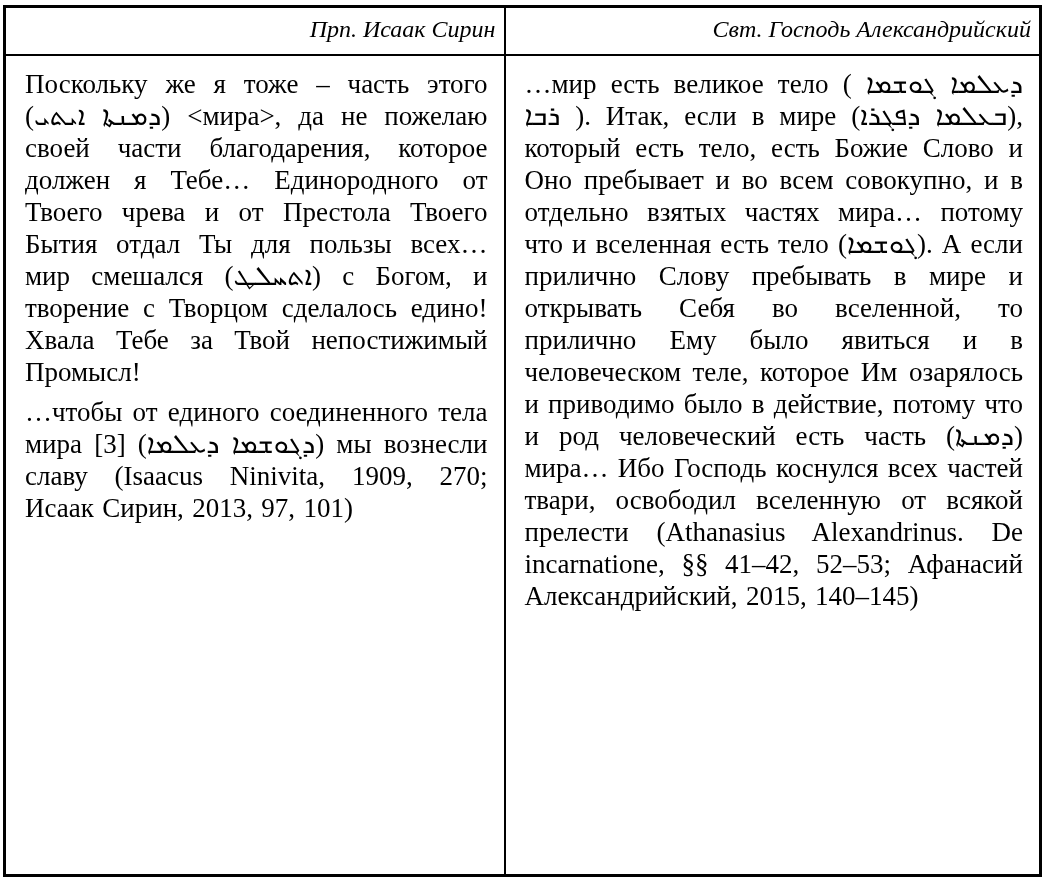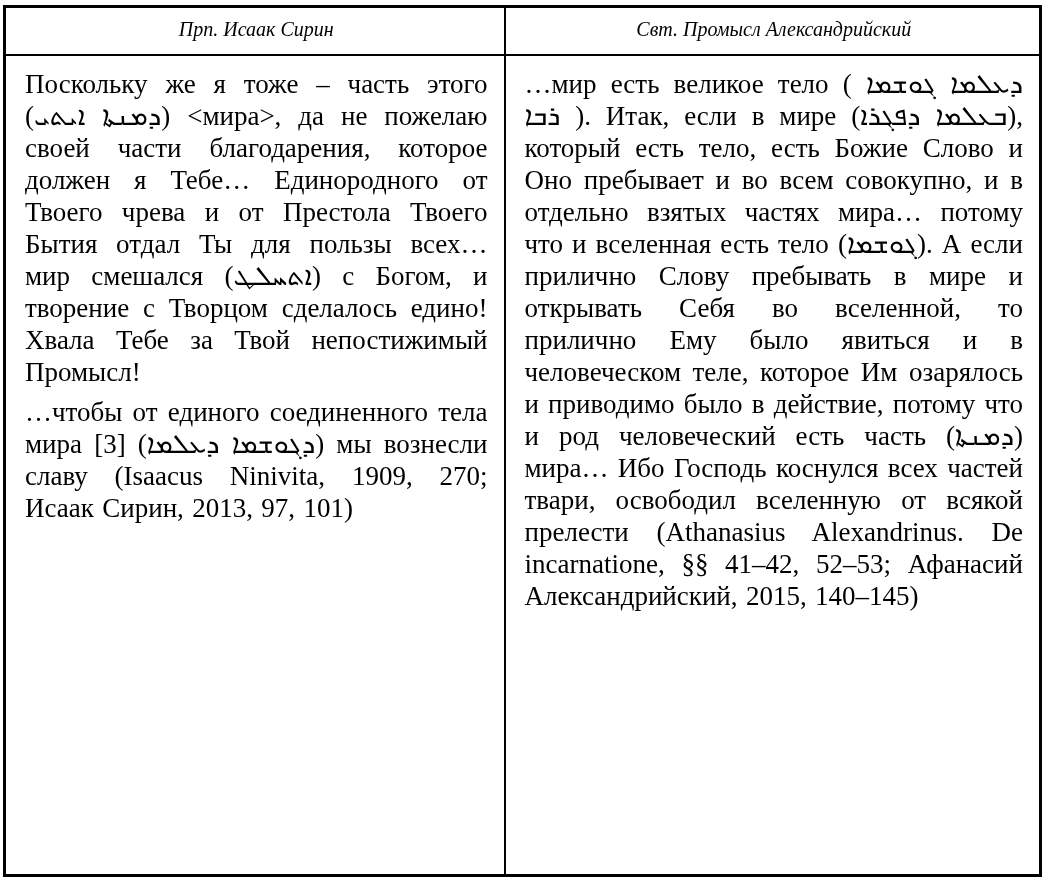--- a/index.html
+++ b/index.html
@@ -24,24 +24,24 @@
     background: #ffffff;
   }
   col.col-left  { width: 500px; }
   col.col-right { width: 536px; }
   th, td {
     border: 2px solid #000000;
   }
   th {
     height: 42px;
     vertical-align: middle;
-    text-align: center;
+    text-align: right;
     font-style: italic;
     font-weight: normal;
-    font-size: 20px;
+    font-size: 24px;
     padding: 0 8px 4px 11px;
     white-space: nowrap;
     overflow: hidden;
   }
   td {
     vertical-align: top;
     padding: 4px 8px 0 11px;
   }
   .cell-content {
     height: 814px;
@@ -63,21 +63,21 @@
     <colgroup>
       <col class="col-left">
       <col class="col-right">
     </colgroup>
     <thead>
       <tr>
         <th>
           <span>Прп. Исаак Сирин</span>
         </th>
         <th>
-          <span>Свт. Промысл Александрийский</span>
+          <span>Свт. Господь Александрийский</span>
         </th>
       </tr>
     </thead>
     <tbody>
       <tr>
         <td>
           <div class="cell-content">
             <p>Поскольку же я тоже – часть этого (ܕܡܢܬܐ ܐܝܬܝ) &lt;мира&gt;, да не пожелаю своей части благодарения, которое должен я Тебе… Единородного от Твоего чрева и от Престола Твоего Бытия отдал Ты для пользы всех… мир смешался (ܐܬܚܠܛ) с Богом, и творение с Творцом сделалось едино! Хвала Тебе за Твой непостижимый Промысл!</p>
             <p>…чтобы от единого соединенного тела мира [3] (ܕܓܘܫܡܐ ܕܥܠܡܐ) мы вознесли славу (Isaacus Ninivita, 1909, 270; Исаак Сирин, 2013, 97, 101)</p>
           </div>

